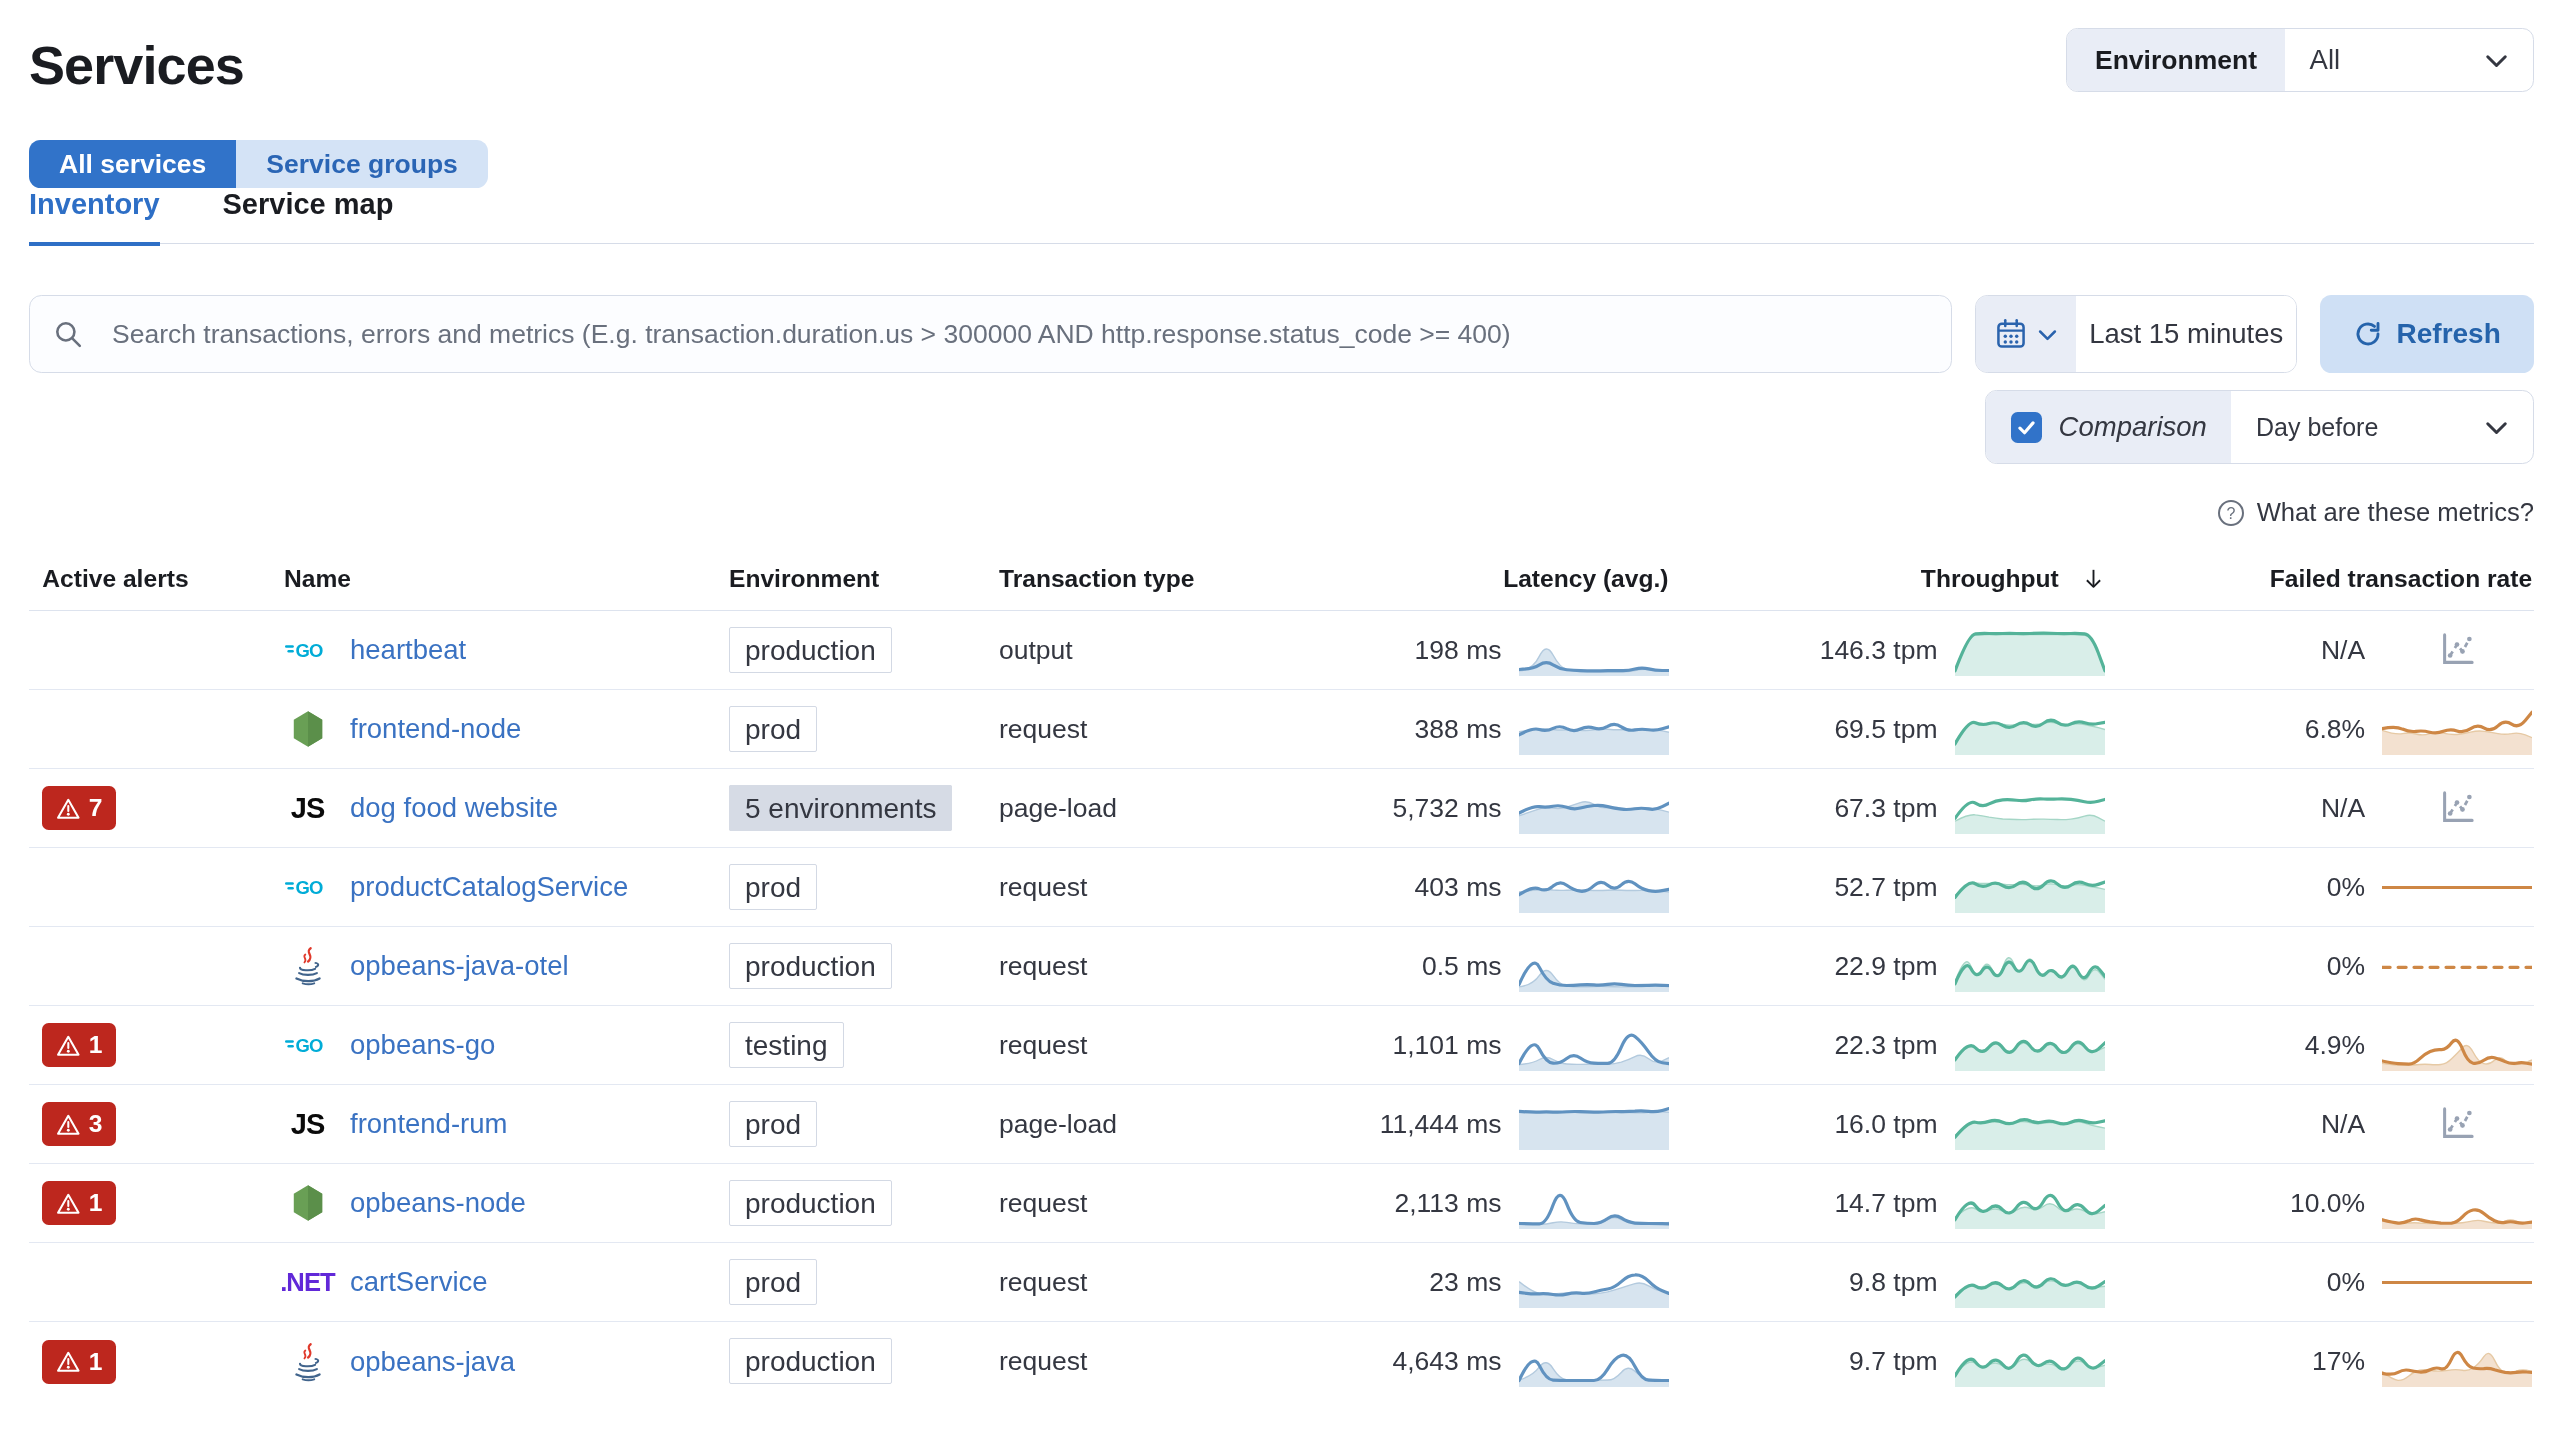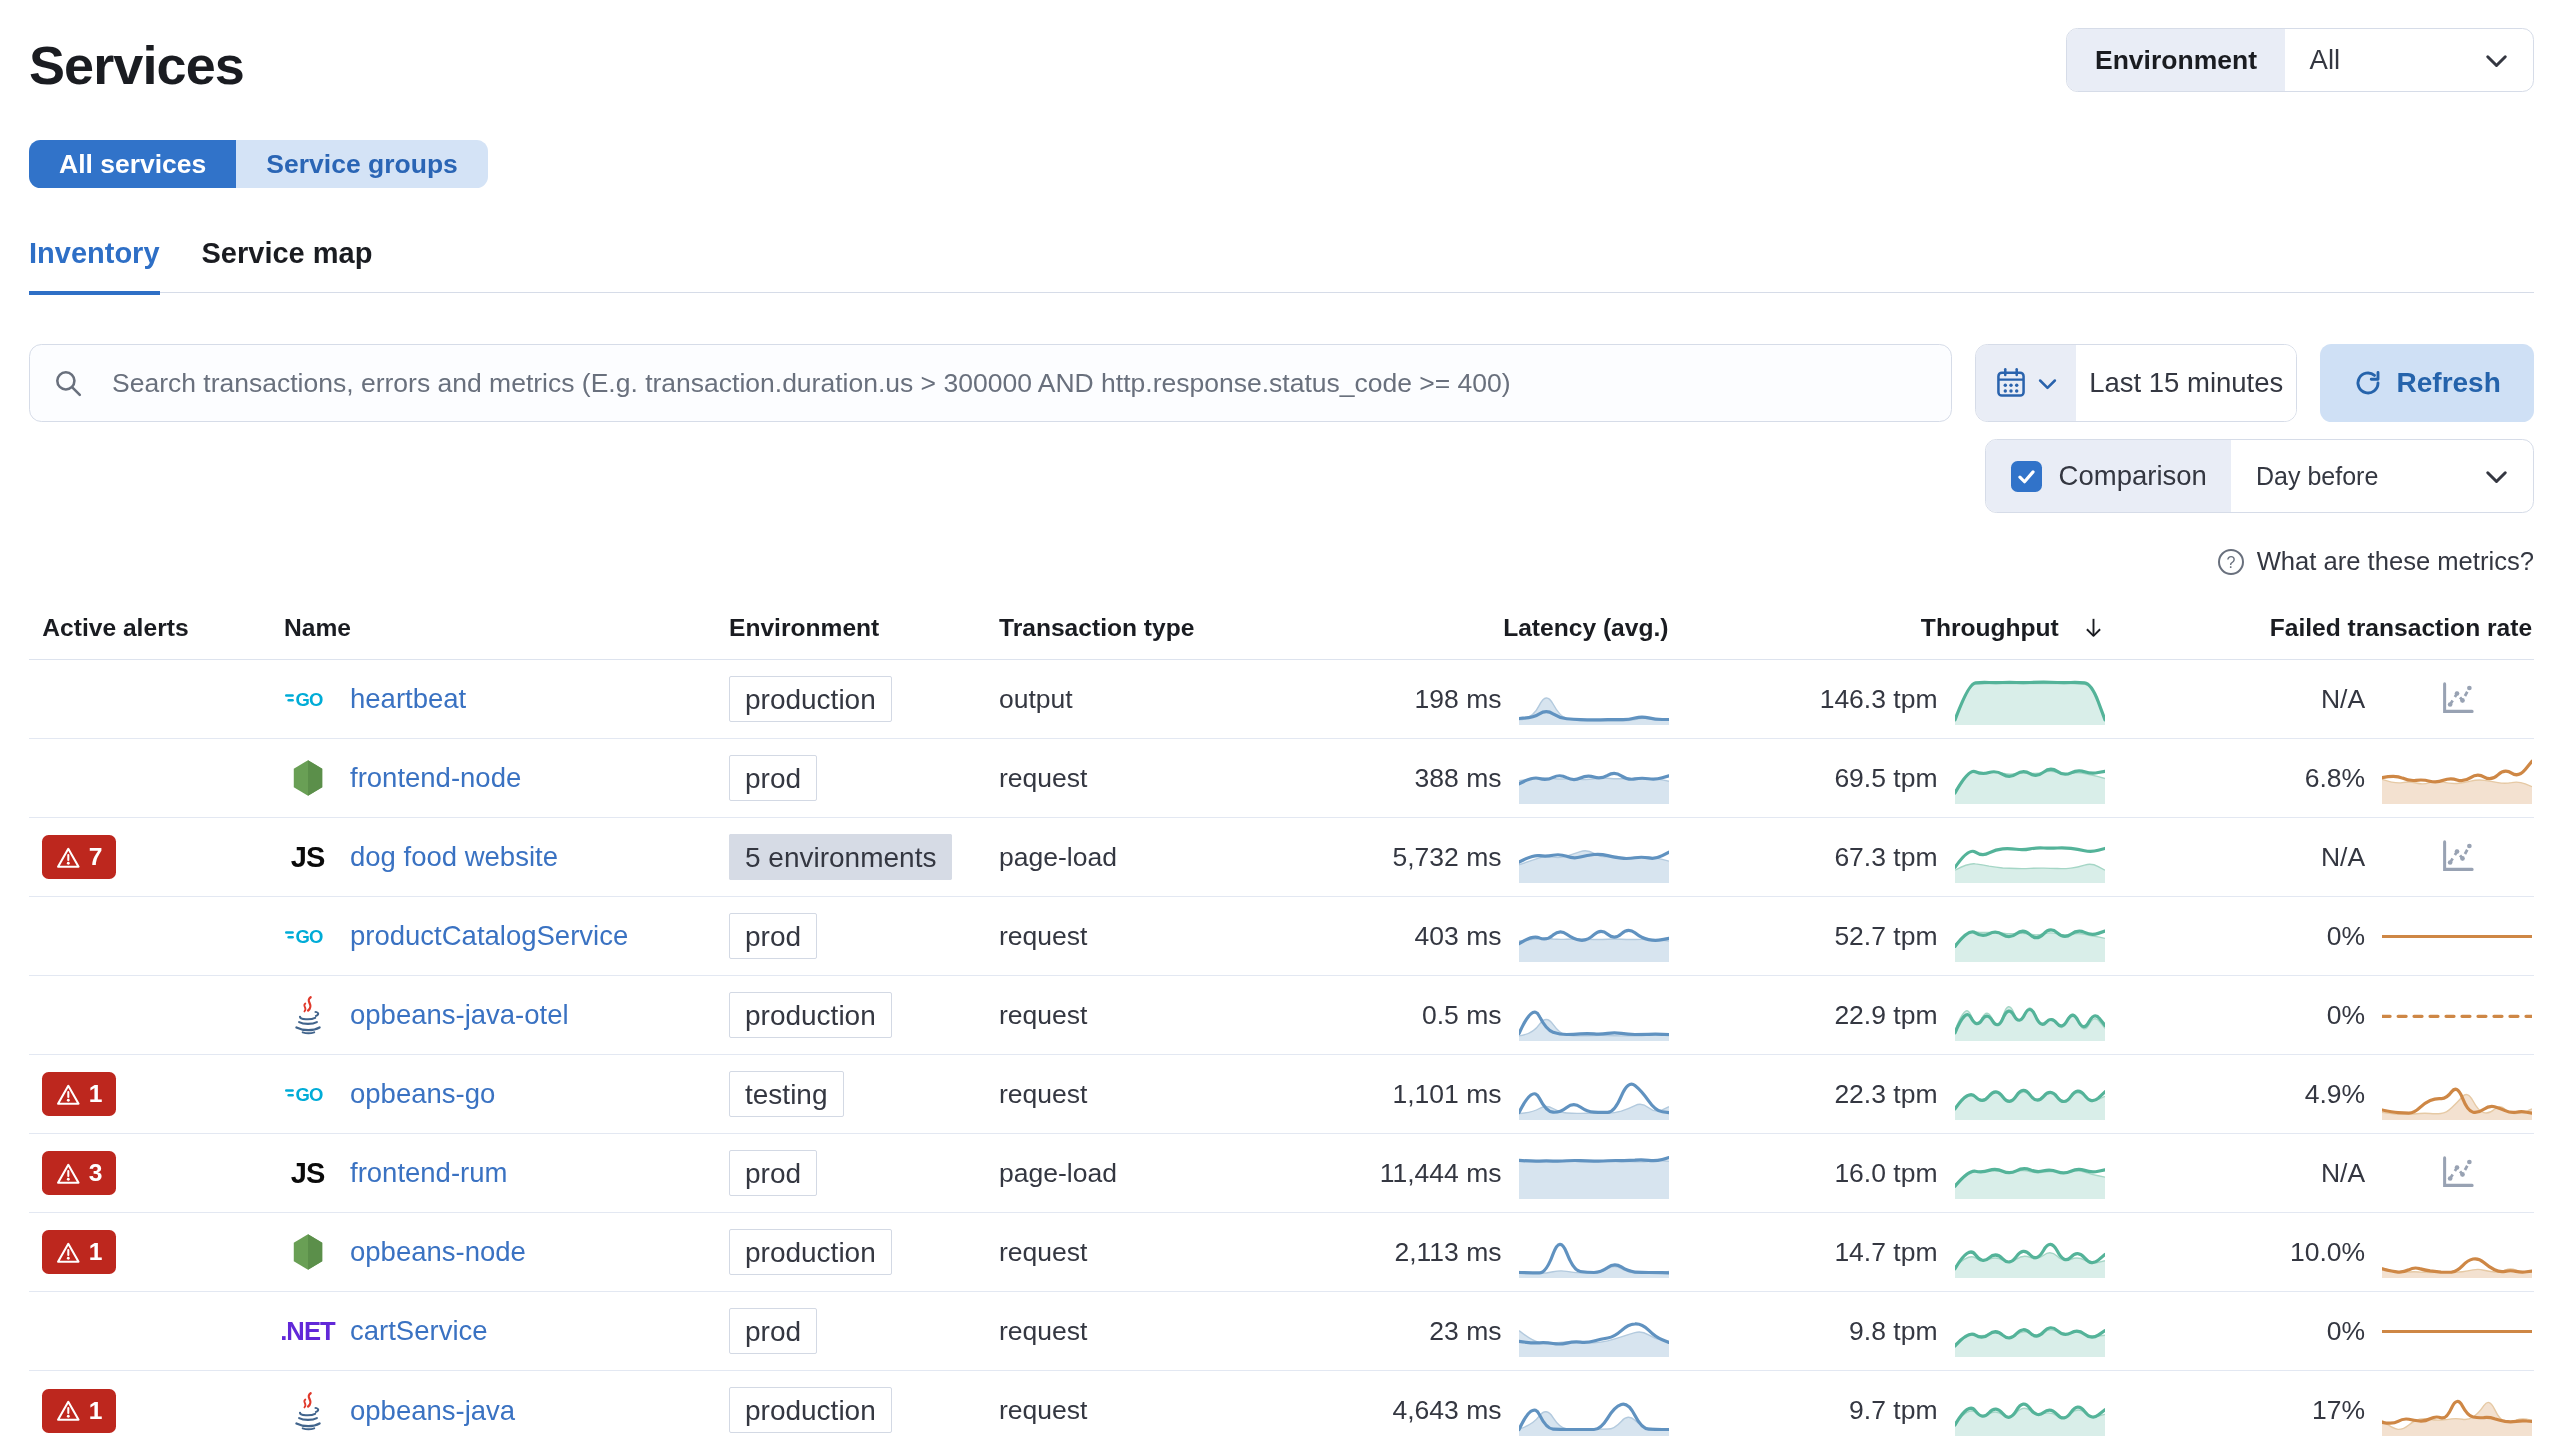--- a/index.html
+++ b/index.html
@@ -14,39 +14,39 @@
   .env-value { flex:1; display:flex; align-items:center; justify-content:space-between; padding:0 24.6px; font-size:27.5px; color:#343741; cursor:pointer; }
 
   
   .toggle-row { margin-top:44px; }
   .btn-group { display:inline-flex; border-radius:11.4px; overflow:hidden; }
   .btn-group button { border:none; height:48px; padding:0 30px; font-size:26.5px; font-weight:600; font-family:inherit; cursor:pointer; }
   .btn-all { background:#3173c9; color:#fff; }
   .btn-groups { background:#d4e3f6; color:#2a65b5; }
 
   
-  .tabs-row { margin-top:49px; border-bottom:1.9px solid #d6dce8; display:flex; gap:42px; }
+  .tabs-row { border-bottom:1.9px solid #d6dce8; display:flex; gap:63px; }
   .tab { font-size:29px; font-weight:700; padding-bottom:21px; cursor:pointer; }
   .tab.active { color:#2e6fc6; border-bottom:4.7px solid #2e6fc6; margin-bottom:-2.8px; }
   .tab.inactive { color:#1a1c21; }
 
   
   .controls-row { margin-top:51px; display:flex; gap:23px; height:78px; }
   .search-box { flex:1; display:flex; align-items:center; gap:29px; border:1.9px solid #d6dce8; border-radius:12.3px; background:#fcfdff; padding:0 23px; }
   .search-box input { border:none; outline:none; flex:1; font-size:26.5px; color:#343741; background:transparent; font-family:inherit; }
   .search-box input::placeholder { color:#69707d; }
   .date-picker { display:flex; width:322px; border:1.9px solid #d6dce8; border-radius:12.3px; overflow:hidden; }
   .date-btn { background:#e9edf6; display:flex; align-items:center; gap:11.4px; padding:0 19px; cursor:pointer; }
   .date-value { background:#fff; flex:1; display:flex; align-items:center; justify-content:center; font-size:27.5px; color:#343741; cursor:pointer; }
   .refresh-btn { width:214px; background:#cfe0f5; border:none; border-radius:11.4px; color:#2563ab; font-size:28px; font-weight:600; display:flex; align-items:center; justify-content:center; gap:13.3px; cursor:pointer; font-family:inherit; }
 
   
   .comparison-row { margin-top:17px; display:flex; justify-content:flex-end; }
   .comparison { display:flex; height:74px; width:549px; border:1.9px solid #d6dce8; border-radius:11.4px; overflow:hidden; background:#fff; }
-  .comp-label { background:#e9edf6; display:flex; align-items:center; gap:17px; padding:0 24.6px; font-size:27.5px; color:#343741; }
+  .comp-label { background:#e9edf6; display:flex; align-items:center; gap:17px; padding:0 24.6px; font-size:27.5px; color:#343741;font-style:italic; }
   .checkbox { width:31px; height:31px; background:#3173c9; border-radius:6.6px; display:flex; align-items:center; justify-content:center; cursor:pointer; }
   .comp-value { flex:1; display:flex; align-items:center; justify-content:space-between; padding:0 24.6px; font-size:25px; color:#343741; cursor:pointer; }
 
   
   .help-row { margin-top:34px; display:flex; justify-content:flex-end; align-items:center; gap:11.4px; font-size:25.6px; color:#343741; }
 
   
   .table { margin-top:38px; }
   .thead { display:flex; align-items:flex-end; padding-bottom:17px; border-bottom:1.9px solid #dde3ee; }
   .th { font-size:24.6px; font-weight:700; color:#1a1c21; cursor:pointer; }

